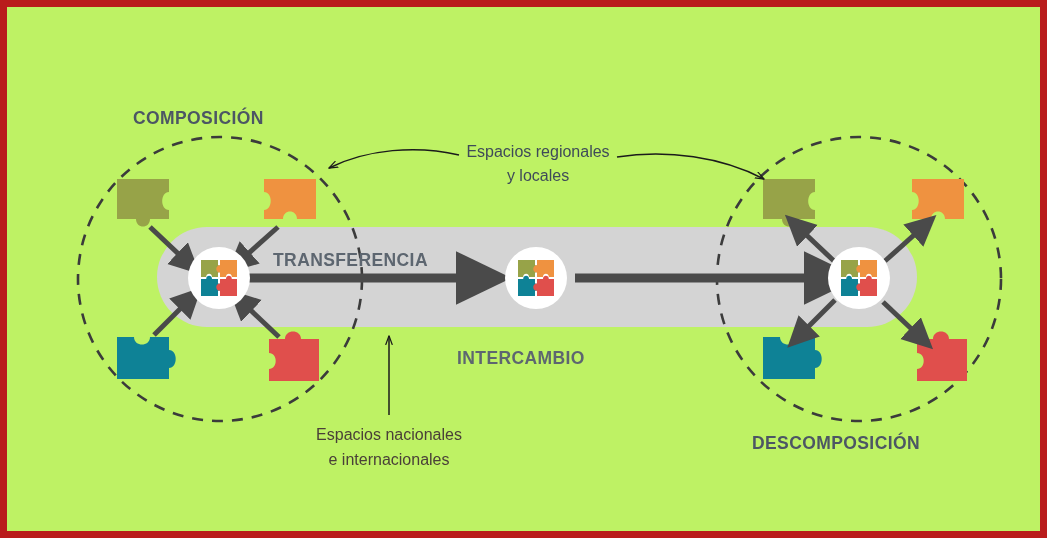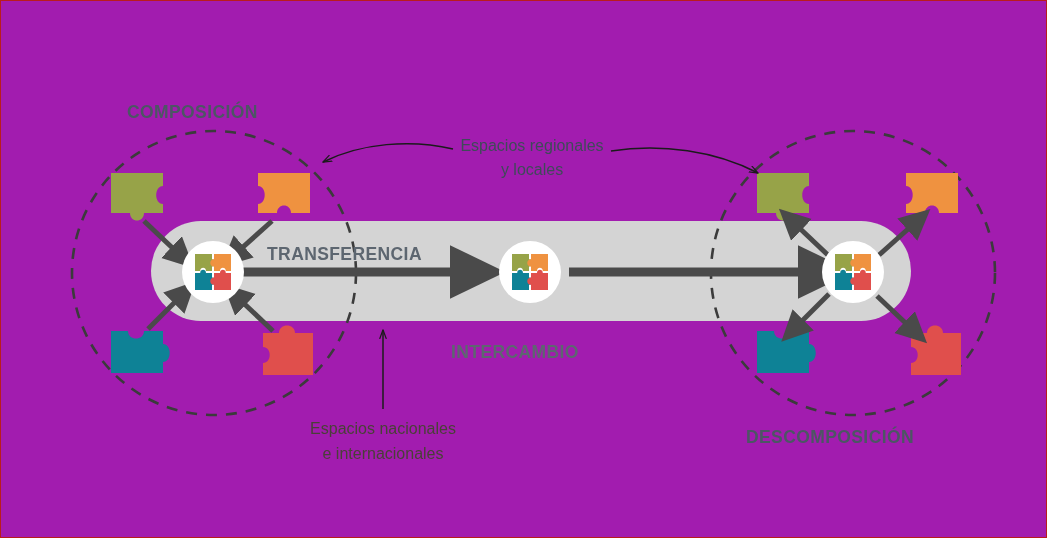--- a/index.html
+++ b/index.html
@@ -7,22 +7,22 @@
     padding: 0;
     background: #ffffff;
   }
   body {
     font-family: "Liberation Sans", sans-serif;
   }
   #canvas {
     position: relative;
     width: 1047px;
     height: 538px;
-    background: #a21caf;
-    border: 1px solid #b91c1c;
+    background: #bef264;
+    border: 7px solid #b91c1c;
     box-sizing: border-box;
     overflow: hidden;
   }
   #diagram-svg {
     position: absolute;
     left: 0;
     top: 0;
     width: 1047px;
     height: 538px;
     display: block;

